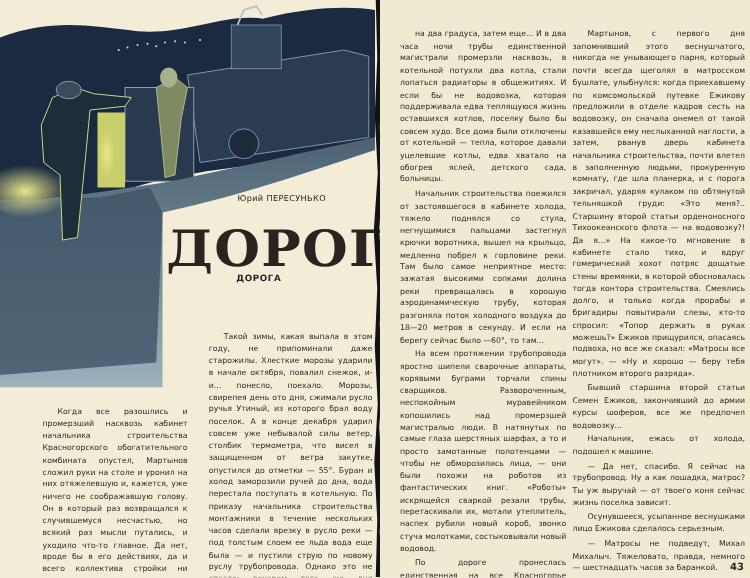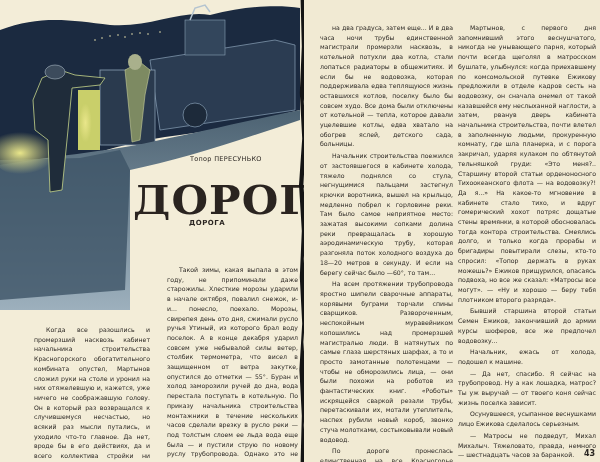--- a/index.html
+++ b/index.html
@@ -91,21 +91,21 @@
       <ellipse cx="40" cy="150" rx="50" ry="30" fill="url(#glow)"></ellipse>
 
       <path d="M42 78 L60 70 L75 75 L105 78 L100 85 L72 88 L68 130 L62 190 L50 192 L48 140 L35 130 L33 100 Z" fill="#1f2c3a" stroke="#c7d68a" stroke-width="0.8"></path>
       <ellipse cx="55" cy="72" rx="10" ry="7" fill="#3c4b5c" stroke="#aab8c4" stroke-width="0.6"></ellipse>
 
       <path d="M125 70 L140 62 L150 70 L145 95 L140 140 L132 142 L128 100 Z" fill="#7d8a62" stroke="#c8cf9a" stroke-width="0.6"></path>
       <ellipse cx="135" cy="62" rx="7" ry="8" fill="#a9b08c"></ellipse>
     </svg>
   </div>
 
-  <div class="author">Топор ПЕРЕСУНЬКО</div>
+  <div class="author">Юрий ПЕРЕСУНЬКО</div>
   <div class="title">ДОРОГА</div>
   <div class="subtitle">ДОРОГА</div>
 
   <div class="col col-1">
     <p>Когда все разошлись и промерзший насквозь кабинет начальника строительства Красногорского обогатительного комбината опустел, Мартынов сложил руки на столе и уронил на них отяжелевшую и, кажется, уже ничего не соображавшую голову. Он в который раз возвращался к случившемуся несчастью, но всякий раз мысли путались, и уходило что-то главное. Да нет, вроде бы в его действиях, да и всего коллектива стройки ни одной ошибки не было.</p>
   </div>
 
   <div class="col col-2">
     <p>Такой зимы, какая выпала в этом году, не припоминали даже старожилы. Хлесткие морозы ударили в начале октября, повалил снежок, и-и... понесло, поехало. Морозы, свирепея день ото дня, сжимали русло ручья Утиный, из которого брал воду поселок. А в конце декабря ударил совсем уже небывалой силы ветер, столбик термометра, что висел в защищенном от ветра закутке, опустился до отметки — 55°. Буран и холод заморозили ручей до дна, вода перестала поступать в котельную. По приказу начальника строительства монтажники в течение нескольких часов сделали врезку в русло реки — под толстым слоем ее льда вода еще была — и пустили струю по новому руслу трубопровода. Однако это не спасло: вечером того же дня температура упала еще</p>
   </div>

